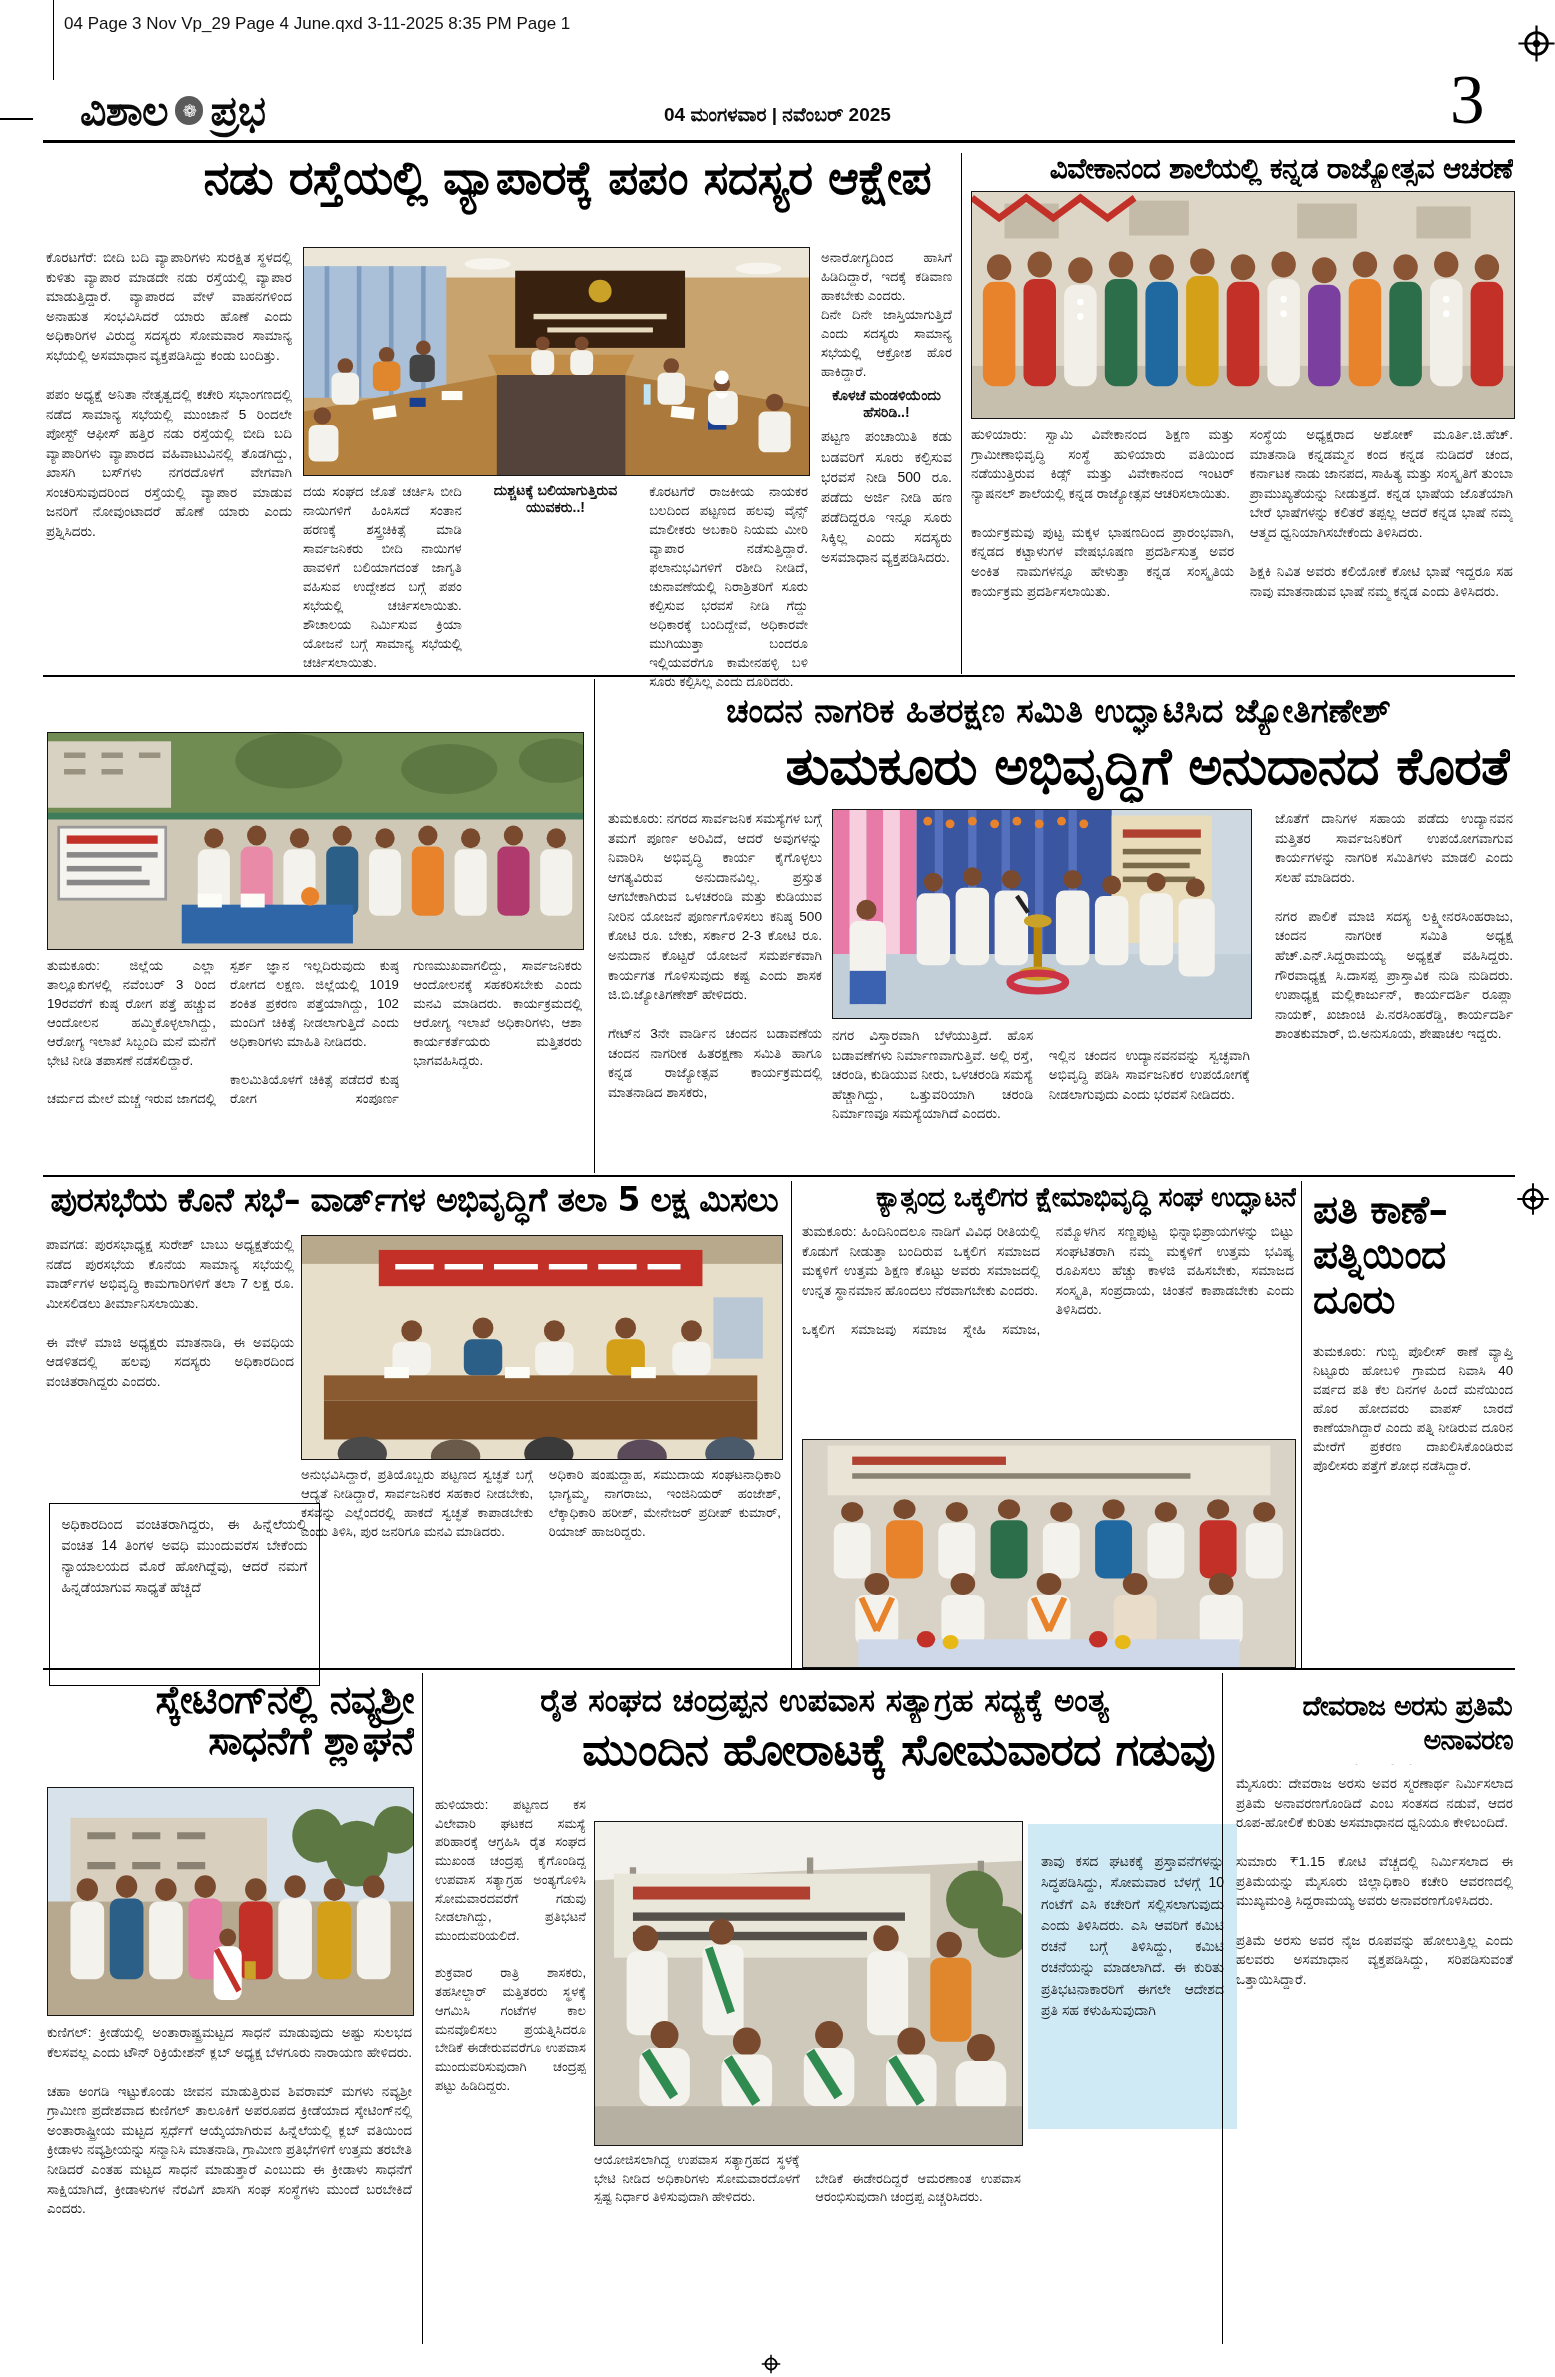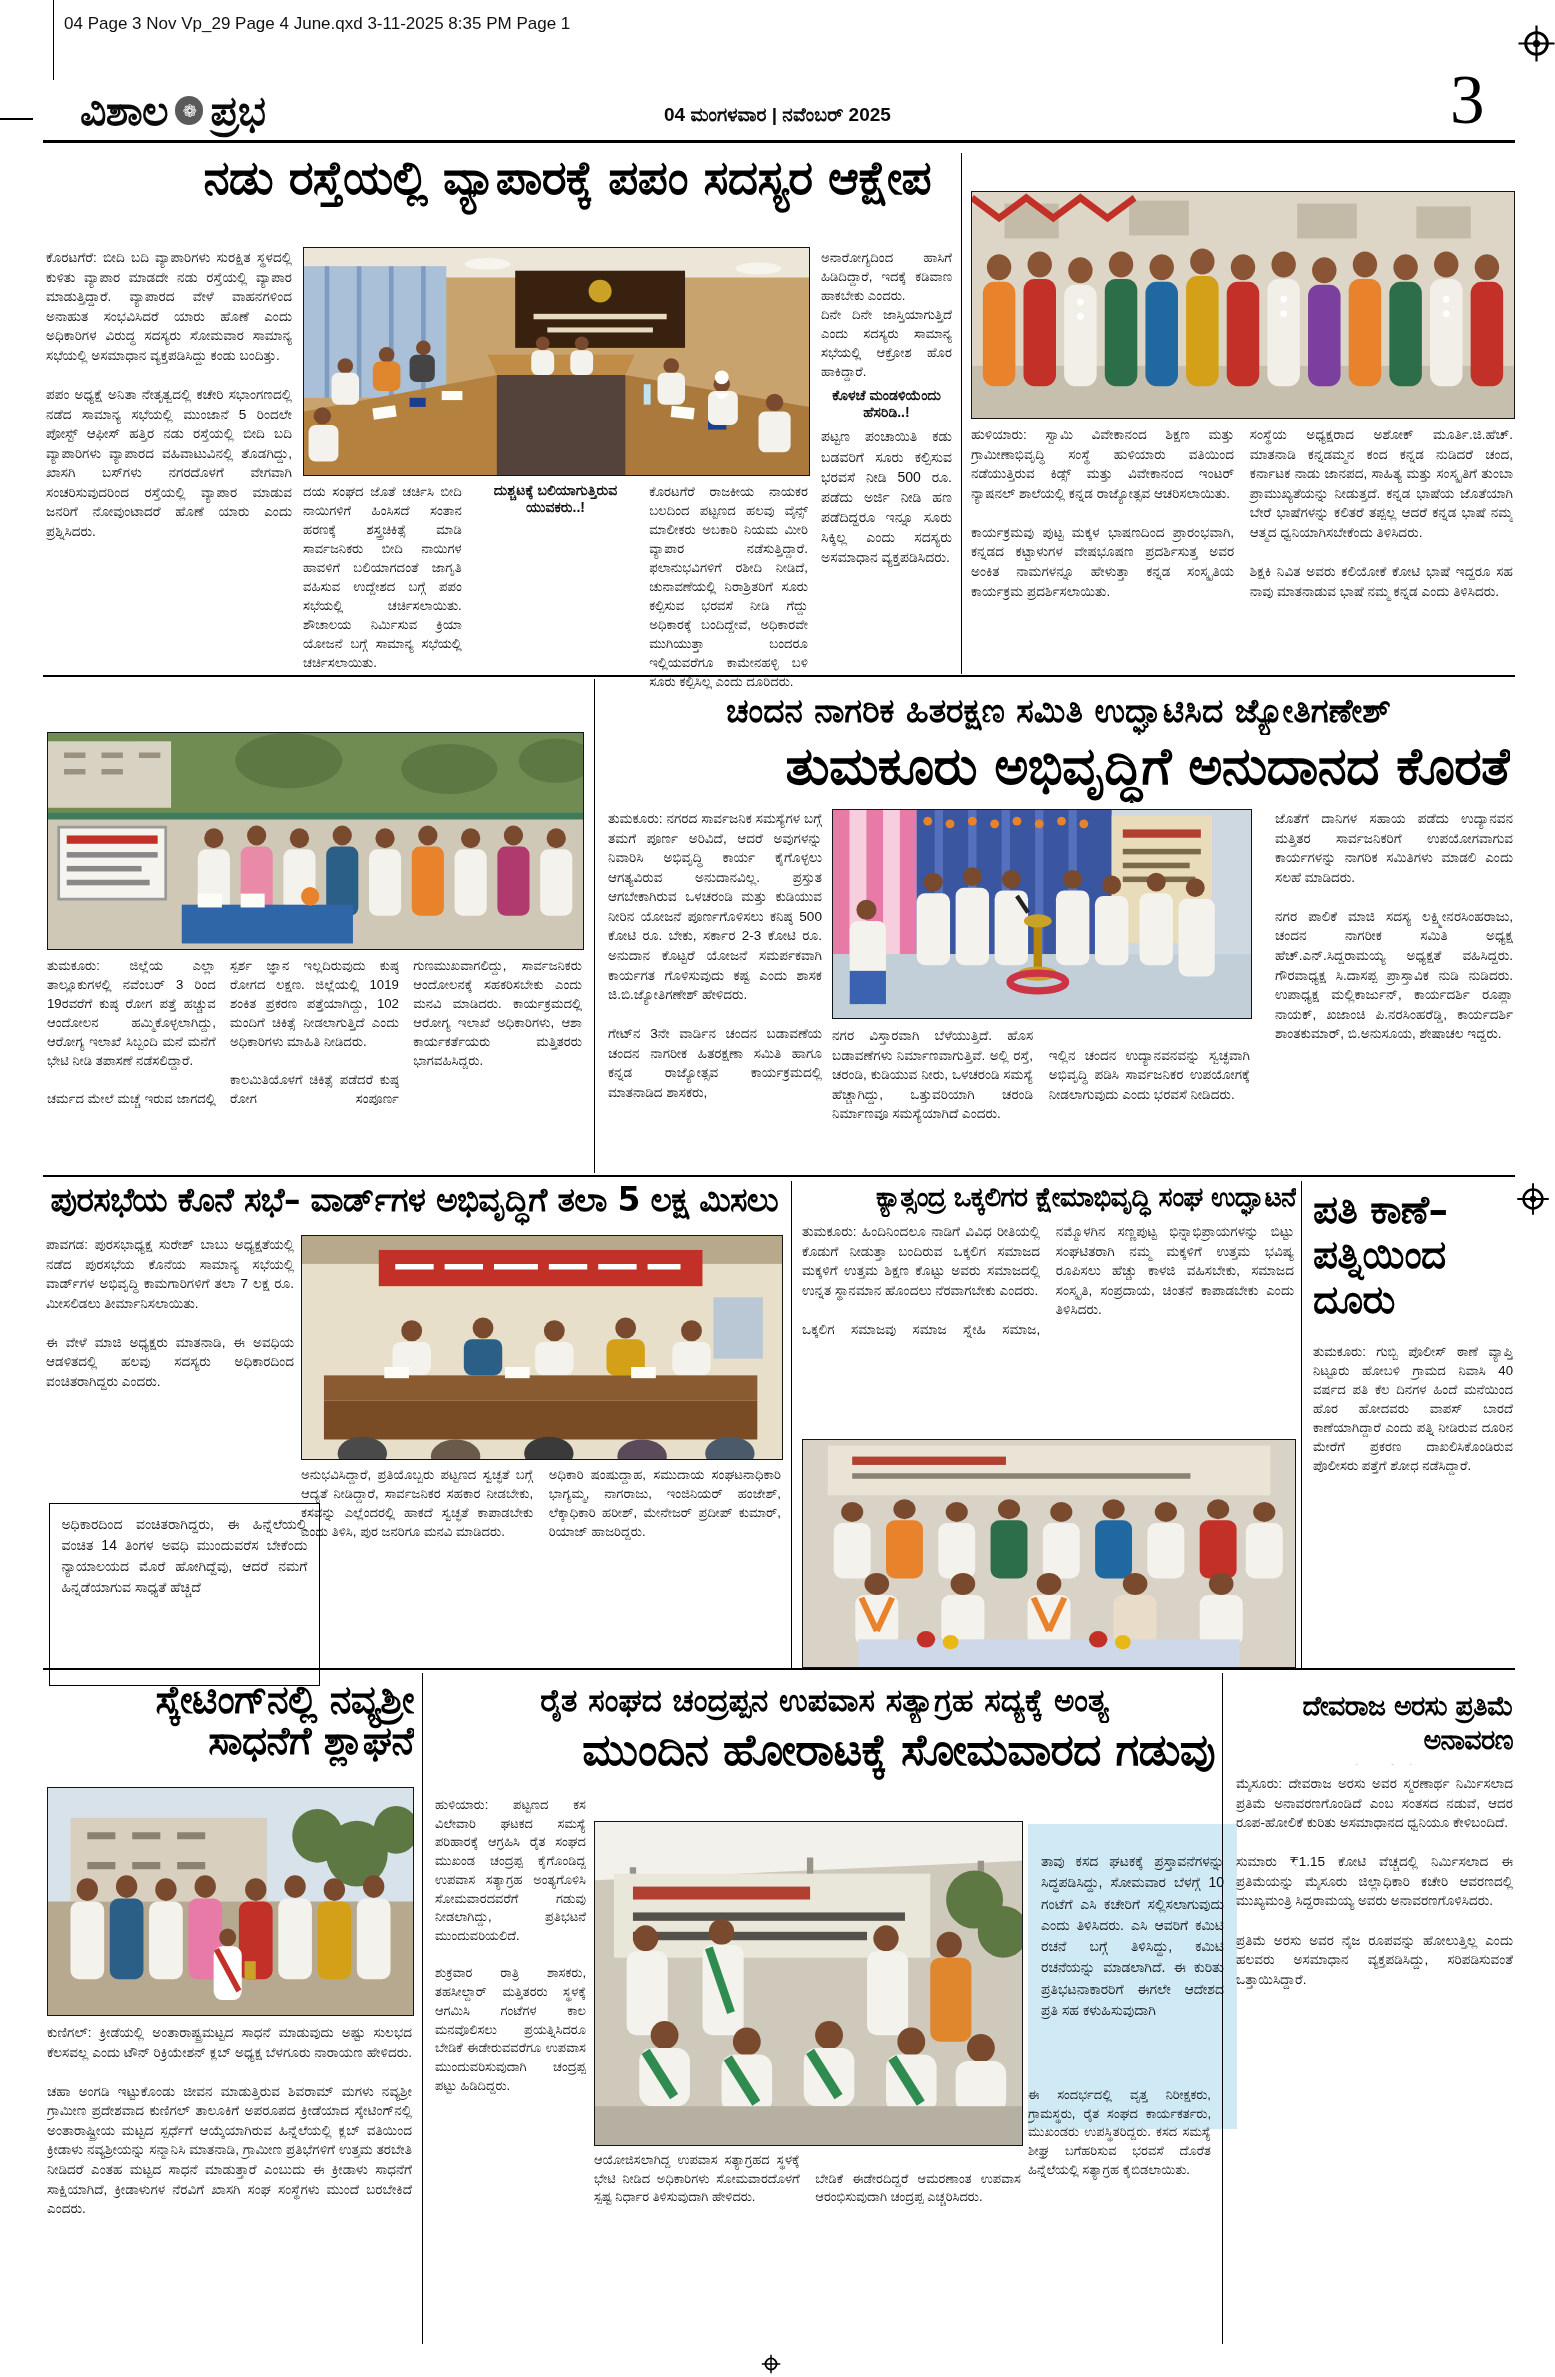--- a/index.html
+++ b/index.html
@@ -128,20 +128,21 @@
     <div class="subhead">ಕೊಳಚೆ ಮಂಡಳಿಯೆಂದು ಹೆಸರಿಡಿ..!</div>
     <div class="body-txt" style="font-size:14px;">ಪಟ್ಟಣ ಪಂಚಾಯಿತಿ ಕಡು ಬಡವರಿಗೆ ಸೂರು ಕಲ್ಪಿಸುವ ಭರವಸೆ ನೀಡಿ 500 ರೂ. ಪಡೆದು ಅರ್ಜಿ ನೀಡಿ ಹಣ ಪಡೆದಿದ್ದರೂ ಇನ್ನೂ ಸೂರು ಸಿಕ್ಕಿಲ್ಲ ಎಂದು ಸದಸ್ಯರು ಅಸಮಾಧಾನ ವ್ಯಕ್ತಪಡಿಸಿದರು.</div>
   </div>
   <div class="abs cols-3" style="left:303px;top:482px;width:505px;height:188px;">
     <div class="body-txt" style="font-size:13.2px;">ದಯ ಸಂಘದ ಜೊತೆ ಚರ್ಚಿಸಿ ಬೀದಿ ನಾಯಿಗಳಿಗೆ ಹಿಂಸಿಸದೆ ಸಂತಾನ ಹರಣಕ್ಕೆ ಶಸ್ತ್ರಚಿಕಿತ್ಸೆ ಮಾಡಿ ಸಾರ್ವಜನಿಕರು ಬೀದಿ ನಾಯಿಗಳ ಹಾವಳಿಗೆ ಬಲಿಯಾಗದಂತೆ ಜಾಗೃತಿ ವಹಿಸುವ ಉದ್ದೇಶದ ಬಗ್ಗೆ ಪಪಂ ಸಭೆಯಲ್ಲಿ ಚರ್ಚಿಸಲಾಯಿತು. ಶೌಚಾಲಯ ನಿರ್ಮಿಸುವ ಕ್ರಿಯಾ ಯೋಜನೆ ಬಗ್ಗೆ ಸಾಮಾನ್ಯ ಸಭೆಯಲ್ಲಿ ಚರ್ಚಿಸಲಾಯಿತು.</div>
     <div class="subhead">ದುಶ್ಚಟಕ್ಕೆ ಬಲಿಯಾಗುತ್ತಿರುವ ಯುವಕರು..!</div>
     <div class="body-txt" style="font-size:13.2px;">ಕೊರಟಗೆರೆ ರಾಜಕೀಯ ನಾಯಕರ ಬಲದಿಂದ ಪಟ್ಟಣದ ಹಲವು ವೈನ್ಸ್ ಮಾಲೀಕರು ಅಬಕಾರಿ ನಿಯಮ ಮೀರಿ ವ್ಯಾಪಾರ ನಡೆಸುತ್ತಿದ್ದಾರೆ. ಫಲಾನುಭವಿಗಳಿಗೆ ರಶೀದಿ ನೀಡಿದೆ, ಚುನಾವಣೆಯಲ್ಲಿ ನಿರಾಶ್ರಿತರಿಗೆ ಸೂರು ಕಲ್ಪಿಸುವ ಭರವಸೆ ನೀಡಿ ಗೆದ್ದು ಅಧಿಕಾರಕ್ಕೆ ಬಂದಿದ್ದೇವೆ, ಅಧಿಕಾರವೇ ಮುಗಿಯುತ್ತಾ ಬಂದರೂ ಇಲ್ಲಿಯವರೆಗೂ ಕಾಮೇನಹಳ್ಳಿ ಬಳಿ ಸೂರು ಕಲ್ಪಿಸಿಲ್ಲ ಎಂದು ದೂರಿದರು.</div>
   </div>
   <div class="abs vrule" style="left:961px;top:153px;height:521px;"></div>
 
+  <div class="abs hl" style="left:971px;top:154px;width:542px;height:34px;font-size:28px;">ವಿವೇಕಾನಂದ ಶಾಲೆಯಲ್ಲಿ ಕನ್ನಡ ರಾಜ್ಯೋತ್ಸವ ಆಚರಣೆ</div>
   <div class="abs photo" style="left:971px;top:191px;width:542px;height:226px;">
     <svg viewBox="0 0 200 78" preserveAspectRatio="none">
       <rect width="200" height="78" fill="#ddd6c6"></rect>
       <rect x="12" y="4" width="20" height="12" fill="#c3baa8"></rect>
         <rect x="58" y="3" width="22" height="12" fill="#c3baa8"></rect>
         <rect x="120" y="4" width="22" height="12" fill="#c3baa8"></rect>
         <rect x="164" y="5" width="20" height="11" fill="#c3baa8"></rect>
       <path d="M0 2 L10 9 L20 2 L30 9 L40 2 L50 9 L60 2" fill="none" stroke="#c23028" stroke-width="2.4"></path>
       <rect y="60" width="200" height="18" fill="#c7bfae"></rect>
       <g>
@@ -502,21 +503,20 @@
         <circle cx="100" cy="68" r="4.4" fill="#7a4a2e"></circle>
           <rect x="92" y="72" width="16" height="18" rx="4" fill="#f4f2ec"></rect>
           <path d="M94 73l9 14" stroke="#2f8b4f" stroke-width="3"></path>
         <circle cx="122" cy="70" r="4.4" fill="#7a4a2e"></circle>
           <rect x="114" y="74" width="16" height="16" rx="4" fill="#f4f2ec"></rect>
       </g>
       <rect y="88" width="135" height="12" fill="#b5b0a2"></rect>
     </svg>
   </div>
   <div class="abs blue-box" style="left:1028px;top:1824px;width:183px;height:251px;">ತಾವು ಕಸದ ಘಟಕಕ್ಕೆ ಪ್ರಸ್ತಾವನೆಗಳನ್ನು ಸಿದ್ಧಪಡಿಸಿದ್ದು, ಸೋಮವಾರ ಬೆಳಗ್ಗೆ 10 ಗಂಟೆಗೆ ಎಸಿ ಕಚೇರಿಗೆ ಸಲ್ಲಿಸಲಾಗುವುದು ಎಂದು ತಿಳಿಸಿದರು. ಎಸಿ ಆವರಿಗೆ ಕಮಿಟಿ ರಚನೆ ಬಗ್ಗೆ ತಿಳಿಸಿದ್ದು, ಕಮಿಟಿ ರಚನೆಯನ್ನು ಮಾಡಲಾಗಿದೆ. ಈ ಕುರಿತು ಪ್ರತಿಭಟನಾಕಾರರಿಗೆ ಈಗಲೇ ಆದೇಶದ ಪ್ರತಿ ಸಹ ಕಳುಹಿಸುವುದಾಗಿ</div>
-  <div class="abs body-txt" style="left:1028px;top:2086px;width:183px;height:257px;font-size:13px;">ಈ ಸಂದರ್ಭದಲ್ಲಿ ವೃತ್ತ ನಿರೀಕ್ಷಕರು, ಗ್ರಾಮಸ್ಥರು, ರೈತ ಸಂಘದ ಕಾರ್ಯಕರ್ತರು, ಮುಖಂಡರು ಉಪಸ್ಥಿತರಿದ್ದರು. ಕಸದ ಸಮಸ್ಯೆ ಶೀಘ್ರ ಬಗೆಹರಿಸುವ ಭರವಸೆ ದೊರೆತ ಹಿನ್ನೆಲೆಯಲ್ಲಿ ಸತ್ಯಾಗ್ರಹ ಕೈಬಿಡಲಾಯಿತು.</div>
   <div class="abs cols-2 body-txt" style="left:594px;top:2151px;width:427px;height:191px;font-size:13px;">ಆಯೋಜಿಸಲಾಗಿದ್ದ ಉಪವಾಸ ಸತ್ಯಾಗ್ರಹದ ಸ್ಥಳಕ್ಕೆ ಭೇಟಿ ನೀಡಿದ ಅಧಿಕಾರಿಗಳು ಸೋಮವಾರದೊಳಗೆ ಸ್ಪಷ್ಟ ನಿರ್ಧಾರ ತಿಳಿಸುವುದಾಗಿ ಹೇಳಿದರು.
 
 ಬೇಡಿಕೆ ಈಡೇರದಿದ್ದರೆ ಆಮರಣಾಂತ ಉಪವಾಸ ಆರಂಭಿಸುವುದಾಗಿ ಚಂದ್ರಪ್ಪ ಎಚ್ಚರಿಸಿದರು.</div>
   <div class="abs vrule" style="left:1222px;top:1673px;height:671px;"></div>
 
   <div class="abs hl" style="left:1235px;top:1689px;width:278px;height:76px;font-size:27px;line-height:1.25;">ದೇವರಾಜ ಅರಸು ಪ್ರತಿಮೆ ಅನಾವರಣ
 ಹೋಲಿಕೆ ಇಲ್ಲ ಎಂಬ ಅಸಮಾಧಾನ</div>
   <div class="abs body-txt" style="left:1236px;top:1774px;width:277px;height:567px;">ಮೈಸೂರು: ದೇವರಾಜ ಅರಸು ಅವರ ಸ್ಮರಣಾರ್ಥ ನಿರ್ಮಿಸಲಾದ ಪ್ರತಿಮೆ ಅನಾವರಣಗೊಂಡಿದೆ ಎಂಬ ಸಂತಸದ ನಡುವೆ, ಆದರ ರೂಪ-ಹೋಲಿಕೆ ಕುರಿತು ಅಸಮಾಧಾನದ ಧ್ವನಿಯೂ ಕೇಳಿಬಂದಿದೆ.
 
 ಸುಮಾರು ₹1.15 ಕೋಟಿ ವೆಚ್ಚದಲ್ಲಿ ನಿರ್ಮಿಸಲಾದ ಈ ಪ್ರತಿಮೆಯನ್ನು ಮೈಸೂರು ಜಿಲ್ಲಾಧಿಕಾರಿ ಕಚೇರಿ ಆವರಣದಲ್ಲಿ ಮುಖ್ಯಮಂತ್ರಿ ಸಿದ್ದರಾಮಯ್ಯ ಅವರು ಅನಾವರಣಗೊಳಿಸಿದರು.

